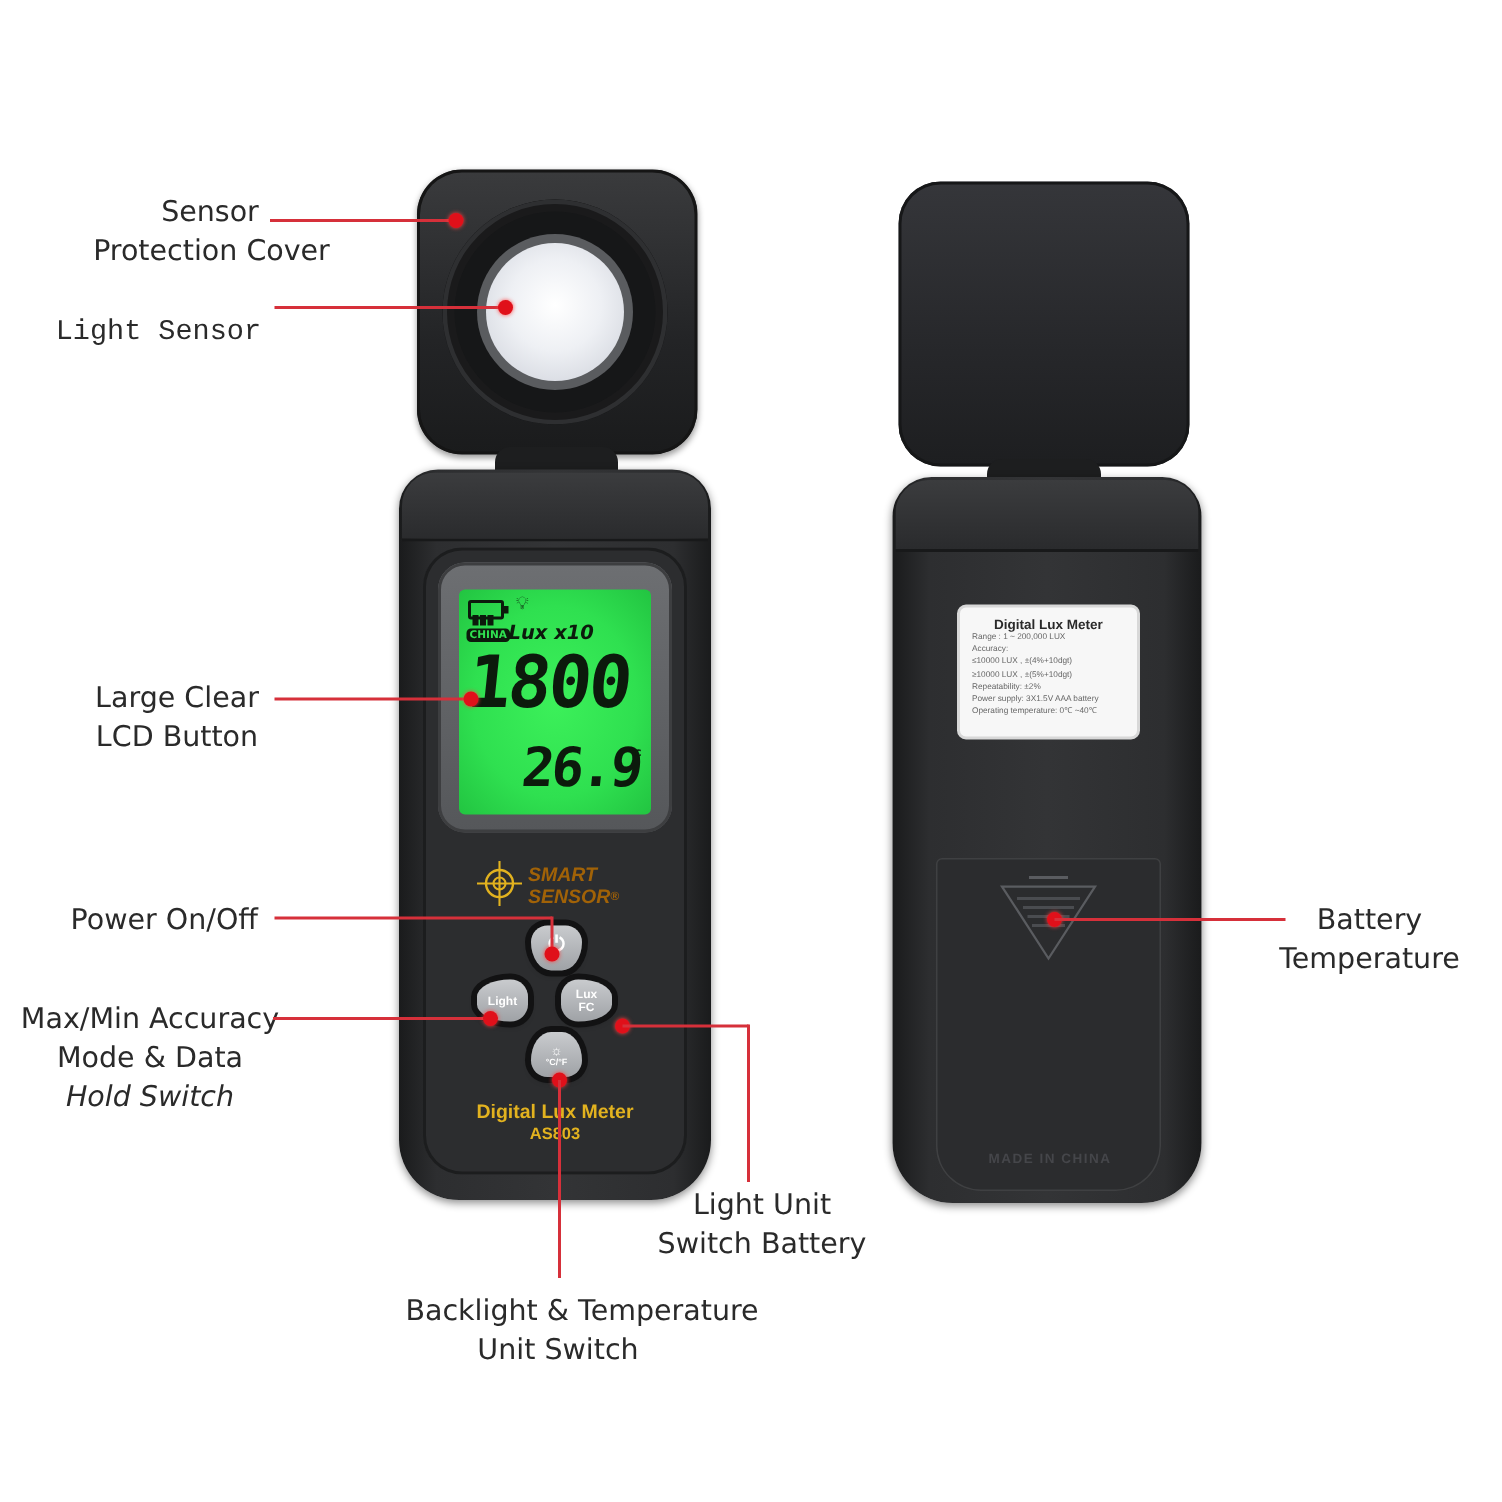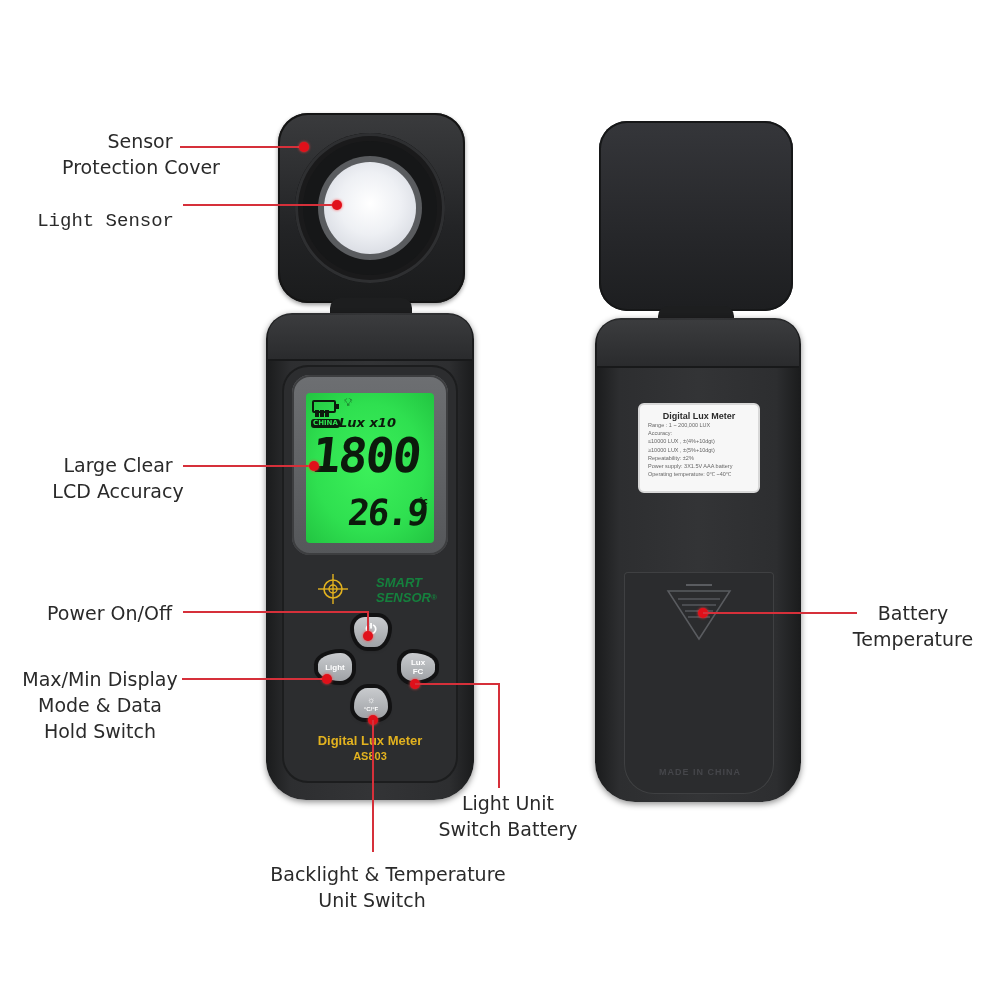--- a/index.html
+++ b/index.html
@@ -36,22 +36,22 @@
          border-radius: 4px; overflow: hidden; }
   .seg { position: absolute; font-family: "DejaVu Sans Mono", monospace; color: #0c1a0c;
          font-weight: bold; letter-spacing: -2px; transform: skewX(-6deg); }
   .lcd-small { position: absolute; font-family: "DejaVu Sans", sans-serif; color: #0c1a0c;
                font-style: italic; font-weight: bold; font-size: 13px; }
   .hold { position: absolute; background: #0c1a0c; color: #2fe050; font-size: 7px; font-weight: bold;
           border-radius: 3px; padding: 0 2px; line-height: 9px; font-family: "DejaVu Sans", sans-serif; }
   .battery { position: absolute; width: 20px; height: 9px; border: 2px solid #0c1a0c; border-radius: 2px; }
   .battery::after { content: ""; position: absolute; right: -5px; top: 2px; width: 3px; height: 5px; background: #0c1a0c; }
   .battery i { display: inline-block; width: 4px; height: 7px; background: #0c1a0c; margin: 1px 0 0 1px; }
-  .brand { position: absolute; color: #15803d; font-weight: bold; font-family: "Liberation Sans", sans-serif;
-           font-size: 13px; line-height: 13px; font-style: italic; margin-left: 24px; }
+  .brand { position: absolute; color: #a16207; font-weight: bold; font-family: "Liberation Sans", sans-serif;
+           font-size: 13px; line-height: 13px; font-style: italic; }
   .btn { position: absolute; background: linear-gradient(180deg, #c9cbce, #9fa2a6);
          box-shadow: 0 0 0 4px #121213, 0 2px 4px rgba(0,0,0,0.6);
          display: flex; align-items: center; justify-content: center;
          color: #ffffff; font-family: "Liberation Sans", sans-serif; font-weight: bold; font-size: 9px; }
   .btn-tri-down { border-radius: 14px 14px 50% 50% / 14px 14px 80% 80%; }
   .btn-tri-up { border-radius: 50% 50% 14px 14px / 80% 80% 14px 14px; }
   .btn-left { border-radius: 80% 14px 14px 80% / 50% 14px 14px 50%; }
   .btn-right { border-radius: 14px 80% 80% 14px / 14px 50% 50% 14px; }
   .front-title { position: absolute; color: #e2b21f; font-family: "Liberation Sans", sans-serif;
                  font-weight: bold; text-align: center; }
@@ -107,21 +107,21 @@
   </div>
   <div class="brand" style="left:352px; top:576px;">SMART</div>
   <div class="brand" style="left:352px; top:591px;"><span>SENSOR</span><span style="font-size:8px; vertical-align:top;">®</span></div>
 
   <div class="btn btn-tri-down" style="left:354px; top:617px; width:34px; height:30px;">
     <span style="font-size:14px; margin-top:-6px;">⏻</span>
   </div>
   <div class="btn btn-left" style="left:318px; top:653px; width:34px; height:28px;">
     <span style="font-size:8px;">Light</span>
   </div>
-  <div class="btn btn-right" style="left:401px; top:653px; width:34px; height:28px; flex-direction:column; line-height:9px;">
+  <div class="btn btn-right" style="left:374px; top:653px; width:34px; height:28px; flex-direction:column; line-height:9px;">
     <span style="font-size:8px;">Lux</span>
     <span style="font-size:8px;">FC</span>
   </div>
   <div class="btn btn-tri-up" style="left:354px; top:688px; width:34px; height:30px; flex-direction:column; line-height:9px;">
     <span style="font-size:9px; margin-top:4px;">☼</span>
     <span style="font-size:6px;">°C/°F</span>
   </div>
 
   <div class="front-title" style="left:300px; top:733px; width:140px; font-size:13px;">Digital Lux Meter</div>
   <div class="front-title" style="left:300px; top:750px; width:140px; font-size:11px;">AS803</div>
@@ -161,32 +161,32 @@
 <div class="label center" style="left:80px; top:128px; width:120px;">Sensor</div>
 <div class="label center" style="left:48px; top:154px; width:186px;">Protection Cover</div>
 <div class="line" style="left:180px; top:146px; width:124px; height:2px;"></div>
 <div class="dot" style="left:304px; top:147px;"></div>
 
 <div class="label right" style="left:30px; top:208px; width:144px;font-family:Liberation Mono, monospace;">Light Sensor</div>
 <div class="line" style="left:183px; top:204px; width:154px; height:2px;"></div>
 <div class="dot" style="left:337px; top:205px;"></div>
 
 <div class="label center" style="left:50px; top:452px; width:136px;">Large Clear</div>
-<div class="label center" style="left:50px; top:478px; width:136px;">LCD Accuracy</div>
+<div class="label center" style="left:50px; top:478px; width:136px;">LCD Button</div>
 <div class="line" style="left:183px; top:465px; width:130px; height:2px;"></div>
 <div class="dot" style="left:314px; top:466px;"></div>
 
 <div class="label right" style="left:20px; top:600px; width:152px;">Power On/Off</div>
 <div class="line" style="left:183px; top:611px; width:185px; height:2px;"></div>
 <div class="line" style="left:367px; top:611px; width:2px; height:25px;"></div>
 <div class="dot" style="left:368px; top:636px;"></div>
 
-<div class="label center" style="left:12px; top:666px; width:176px;">Max/Min Display</div>
+<div class="label center" style="left:12px; top:666px; width:176px;">Max/Min Accuracy</div>
 <div class="label center" style="left:12px; top:692px; width:176px;">Mode &amp; Data</div>
-<div class="label center" style="left:12px; top:718px; width:176px;">Hold Switch</div>
+<div class="label center" style="left:12px; top:718px; width:176px;font-style:italic;">Hold Switch</div>
 <div class="line" style="left:182px; top:678px; width:145px; height:2px;"></div>
 <div class="dot" style="left:327px; top:679px;"></div>
 
 <div class="dot" style="left:415px; top:684px;"></div>
 <div class="line" style="left:415px; top:683px; width:84px; height:2px;"></div>
 <div class="line" style="left:498px; top:683px; width:2px; height:105px;"></div>
 <div class="label center" style="left:440px; top:790px; width:136px;">Light Unit</div>
 <div class="label center" style="left:440px; top:816px; width:156px; margin-left:-10px;">Switch Battery</div>
 
 <div class="dot" style="left:373px; top:720px;"></div>

